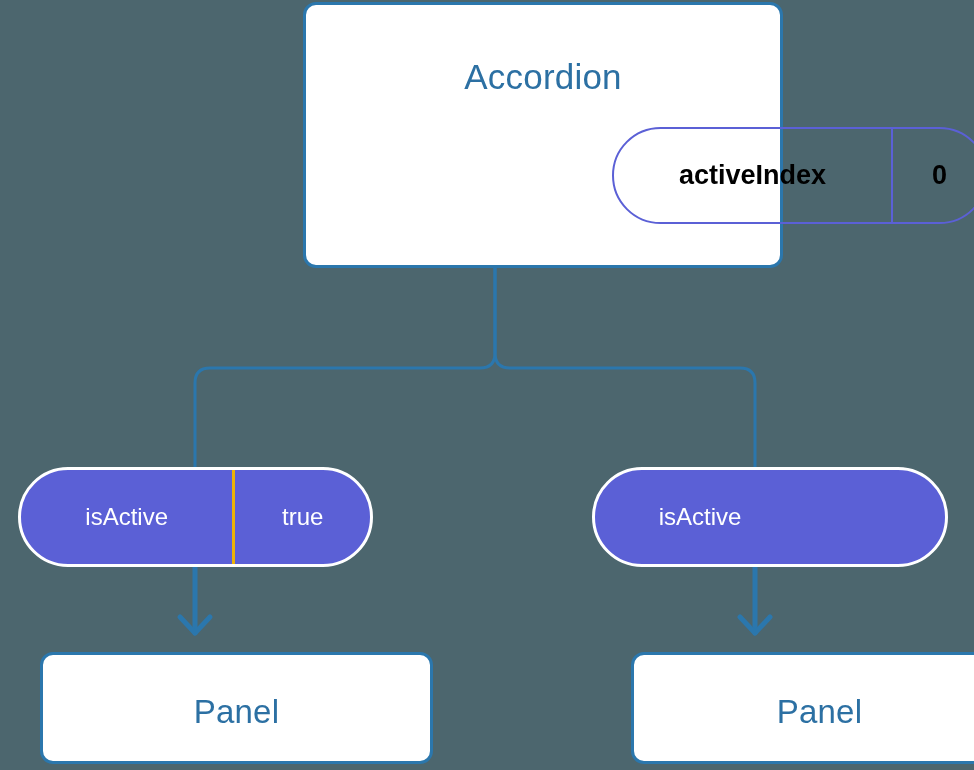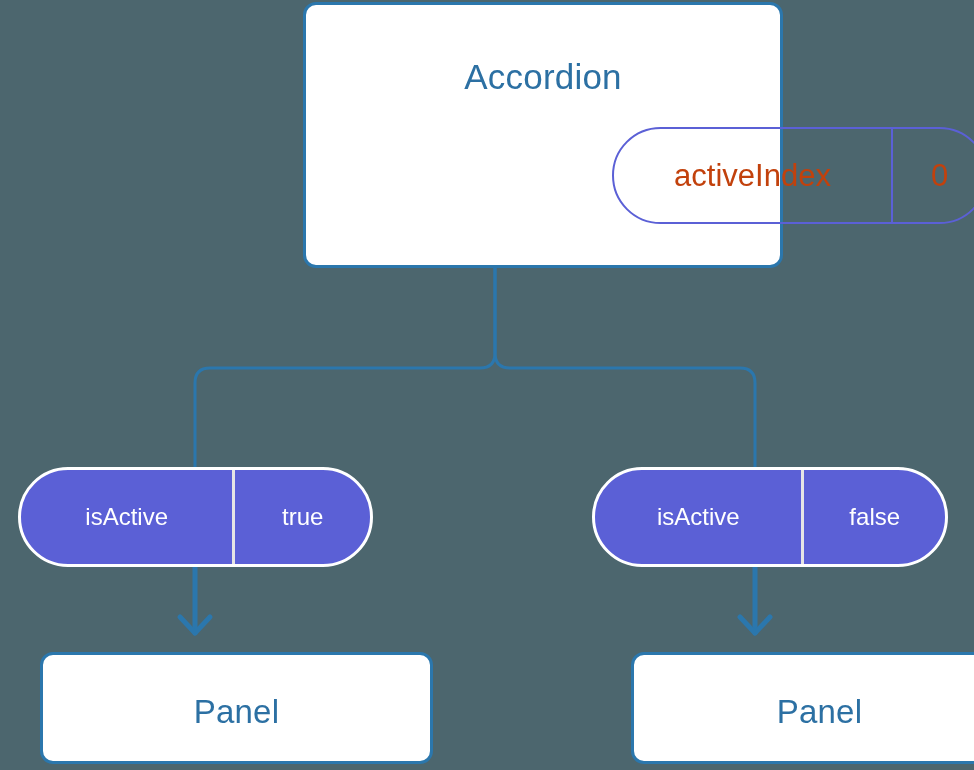--- a/index.html
+++ b/index.html
@@ -79,39 +79,40 @@
     white-space: nowrap;
   }
 
   
   .pill-outline {
     border: 2px solid #5B60D6;
     background: transparent;
   }
   .pill-outline .pill-key,
   .pill-outline .pill-val {
-    color: #c2410c;
-    font-size: 31px;
+    color: #000000;
+    font-size: 27px;
+    font-weight: bold;
   }
   .pill-outline .pill-val {
     border-left: 2px solid #5B60D6;
   }
 
   
   .pill-filled {
     border: 3px solid #FFFFFF;
     background: #5B60D6;
   }
   .pill-filled .pill-key,
   .pill-filled .pill-val {
     color: #FFFFFF;
     font-size: 24px;
   }
   .pill-filled .pill-val {
-    border-left: 3px solid #e5e5e5;
+    border-left: 3px solid #eab308;
   }
 
   
   #active-index-pill {
     left: 306px;
     top: 122px;
     width: 376px;
     height: 97px;
   }
   #active-index-pill .pill-key { width: 280px; }
@@ -192,20 +193,19 @@
     <div class="pill-key">isActive</div>
     <div class="pill-val">true</div>
   </div>
 
   <div class="node-box" id="panel-left">
     <div class="node-title">Panel</div>
   </div>
 
   <div class="pill pill-filled" id="pill-right">
     <div class="pill-key">isActive</div>
-    <div class="pill-val">false</div>
   </div>
 
   <div class="node-box" id="panel-right">
     <div class="node-title">Panel</div>
   </div>
 
 </div>
 
 </body></html>

